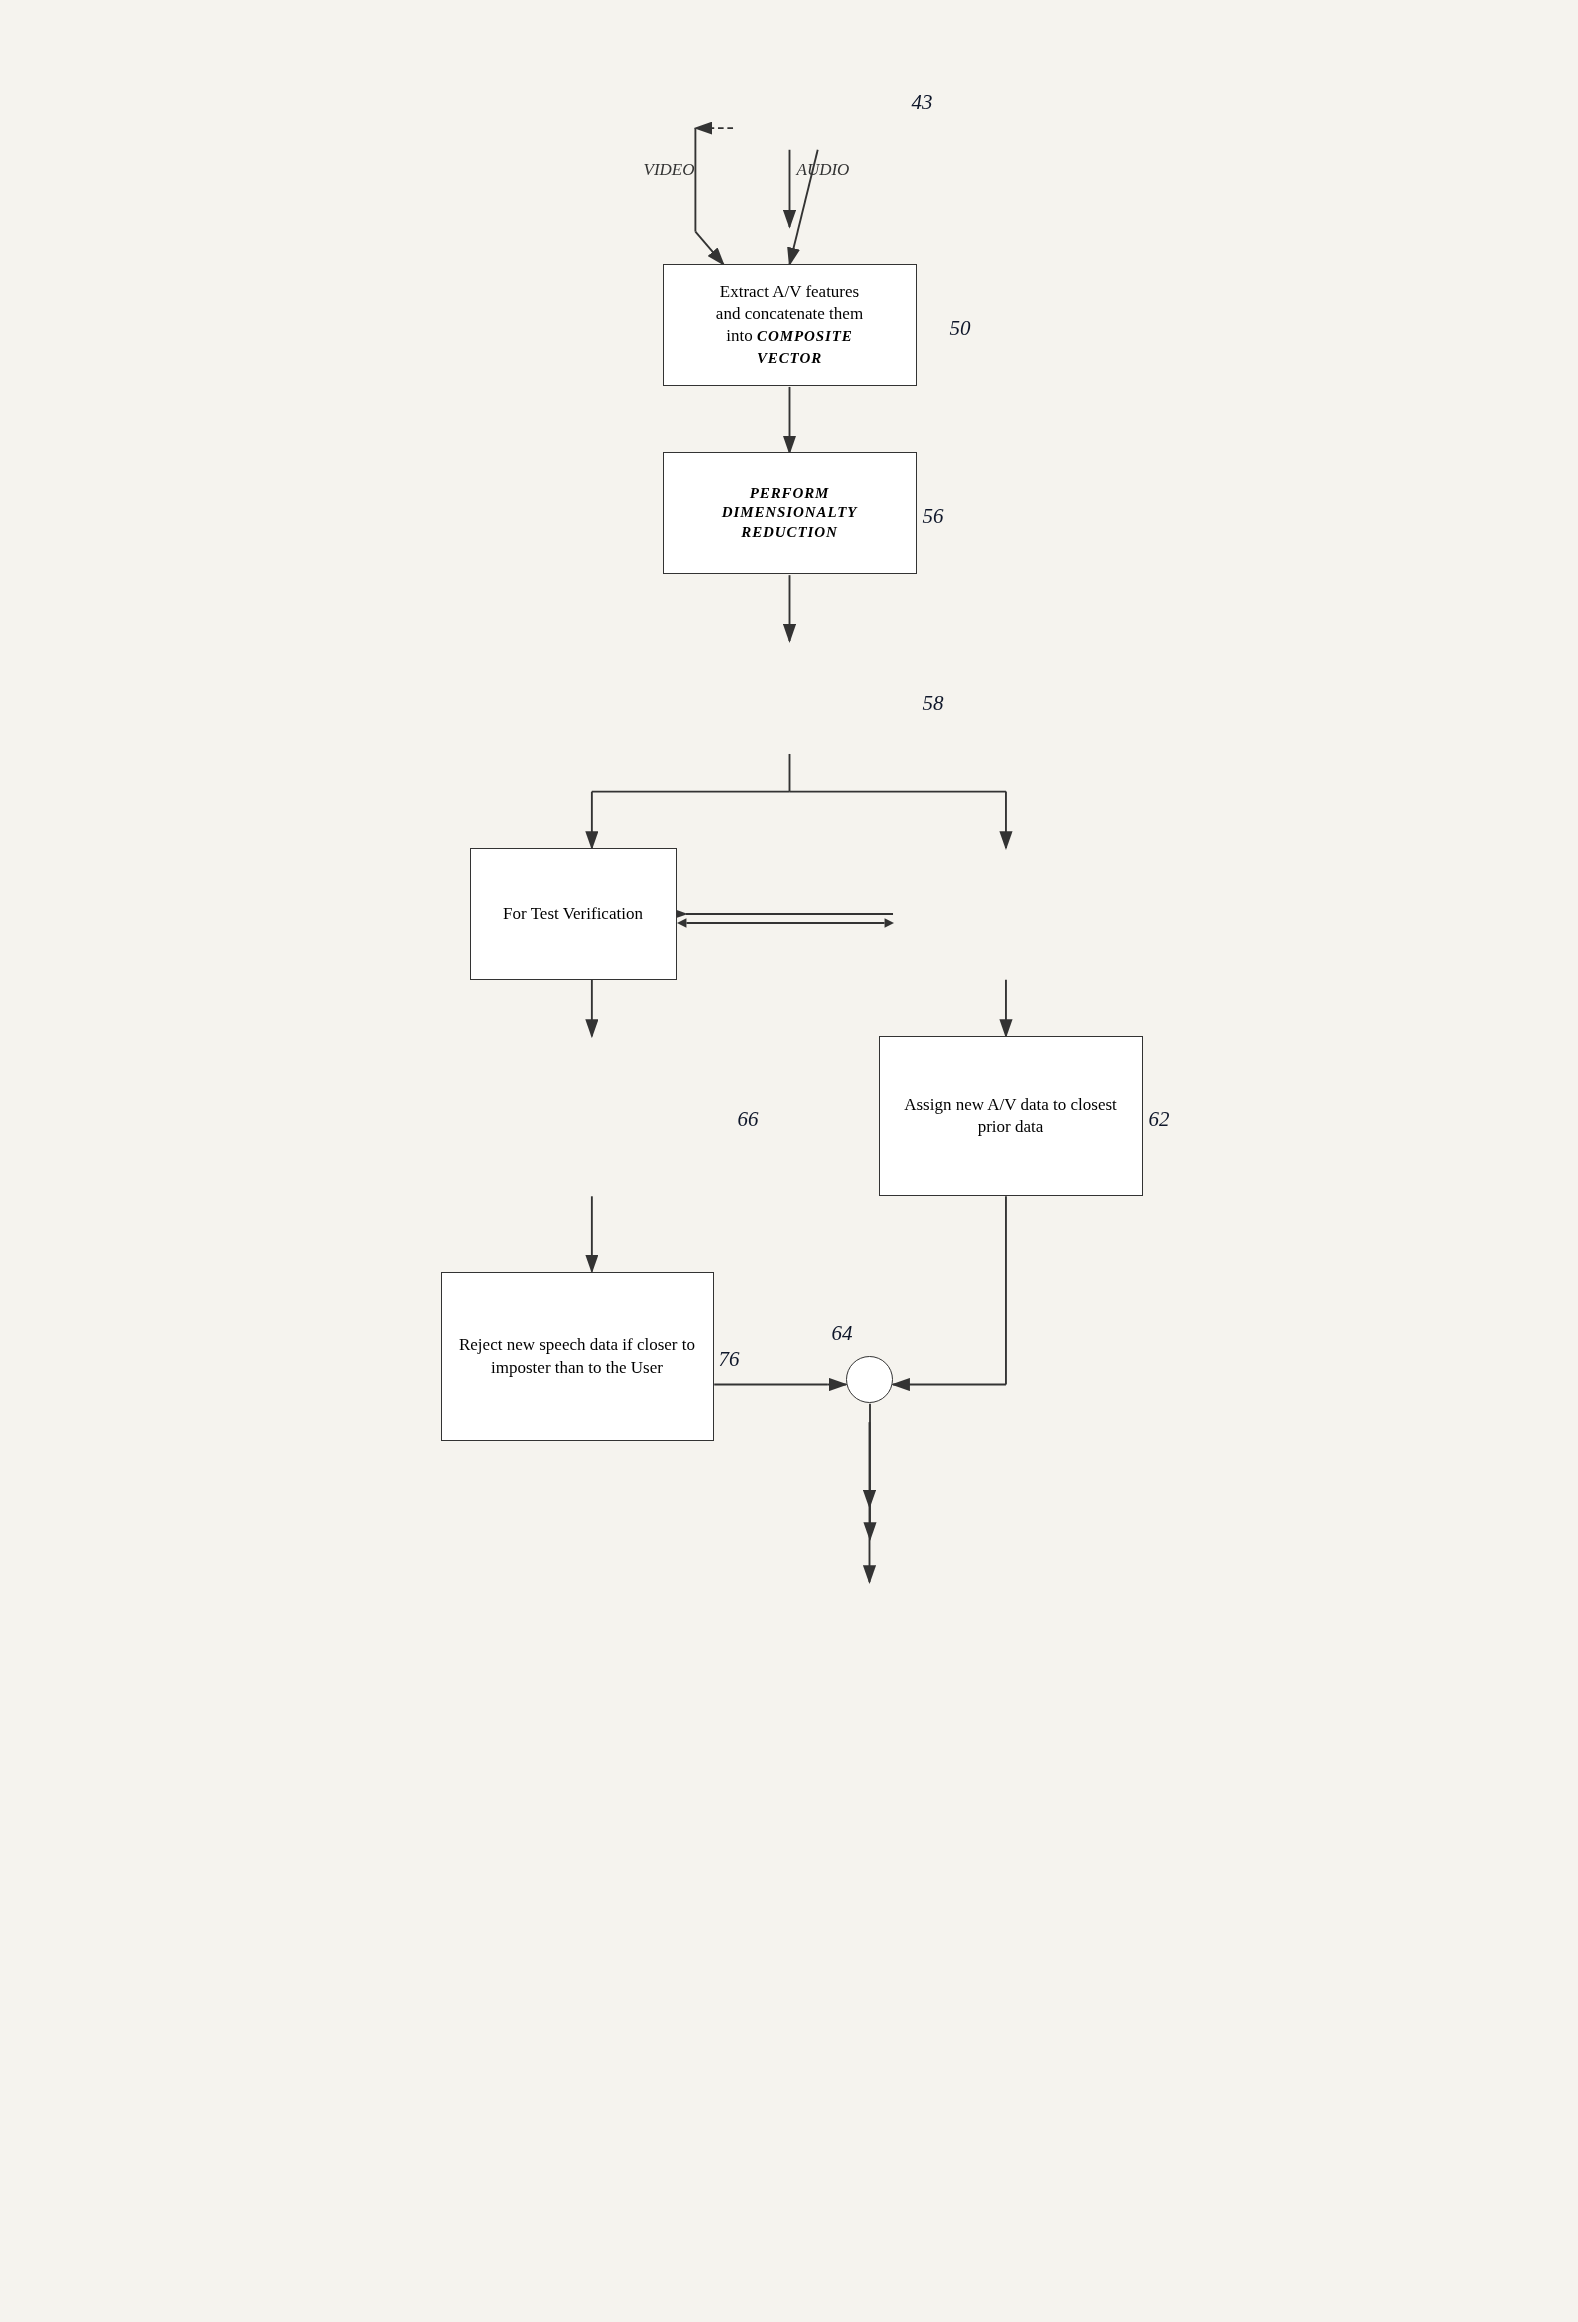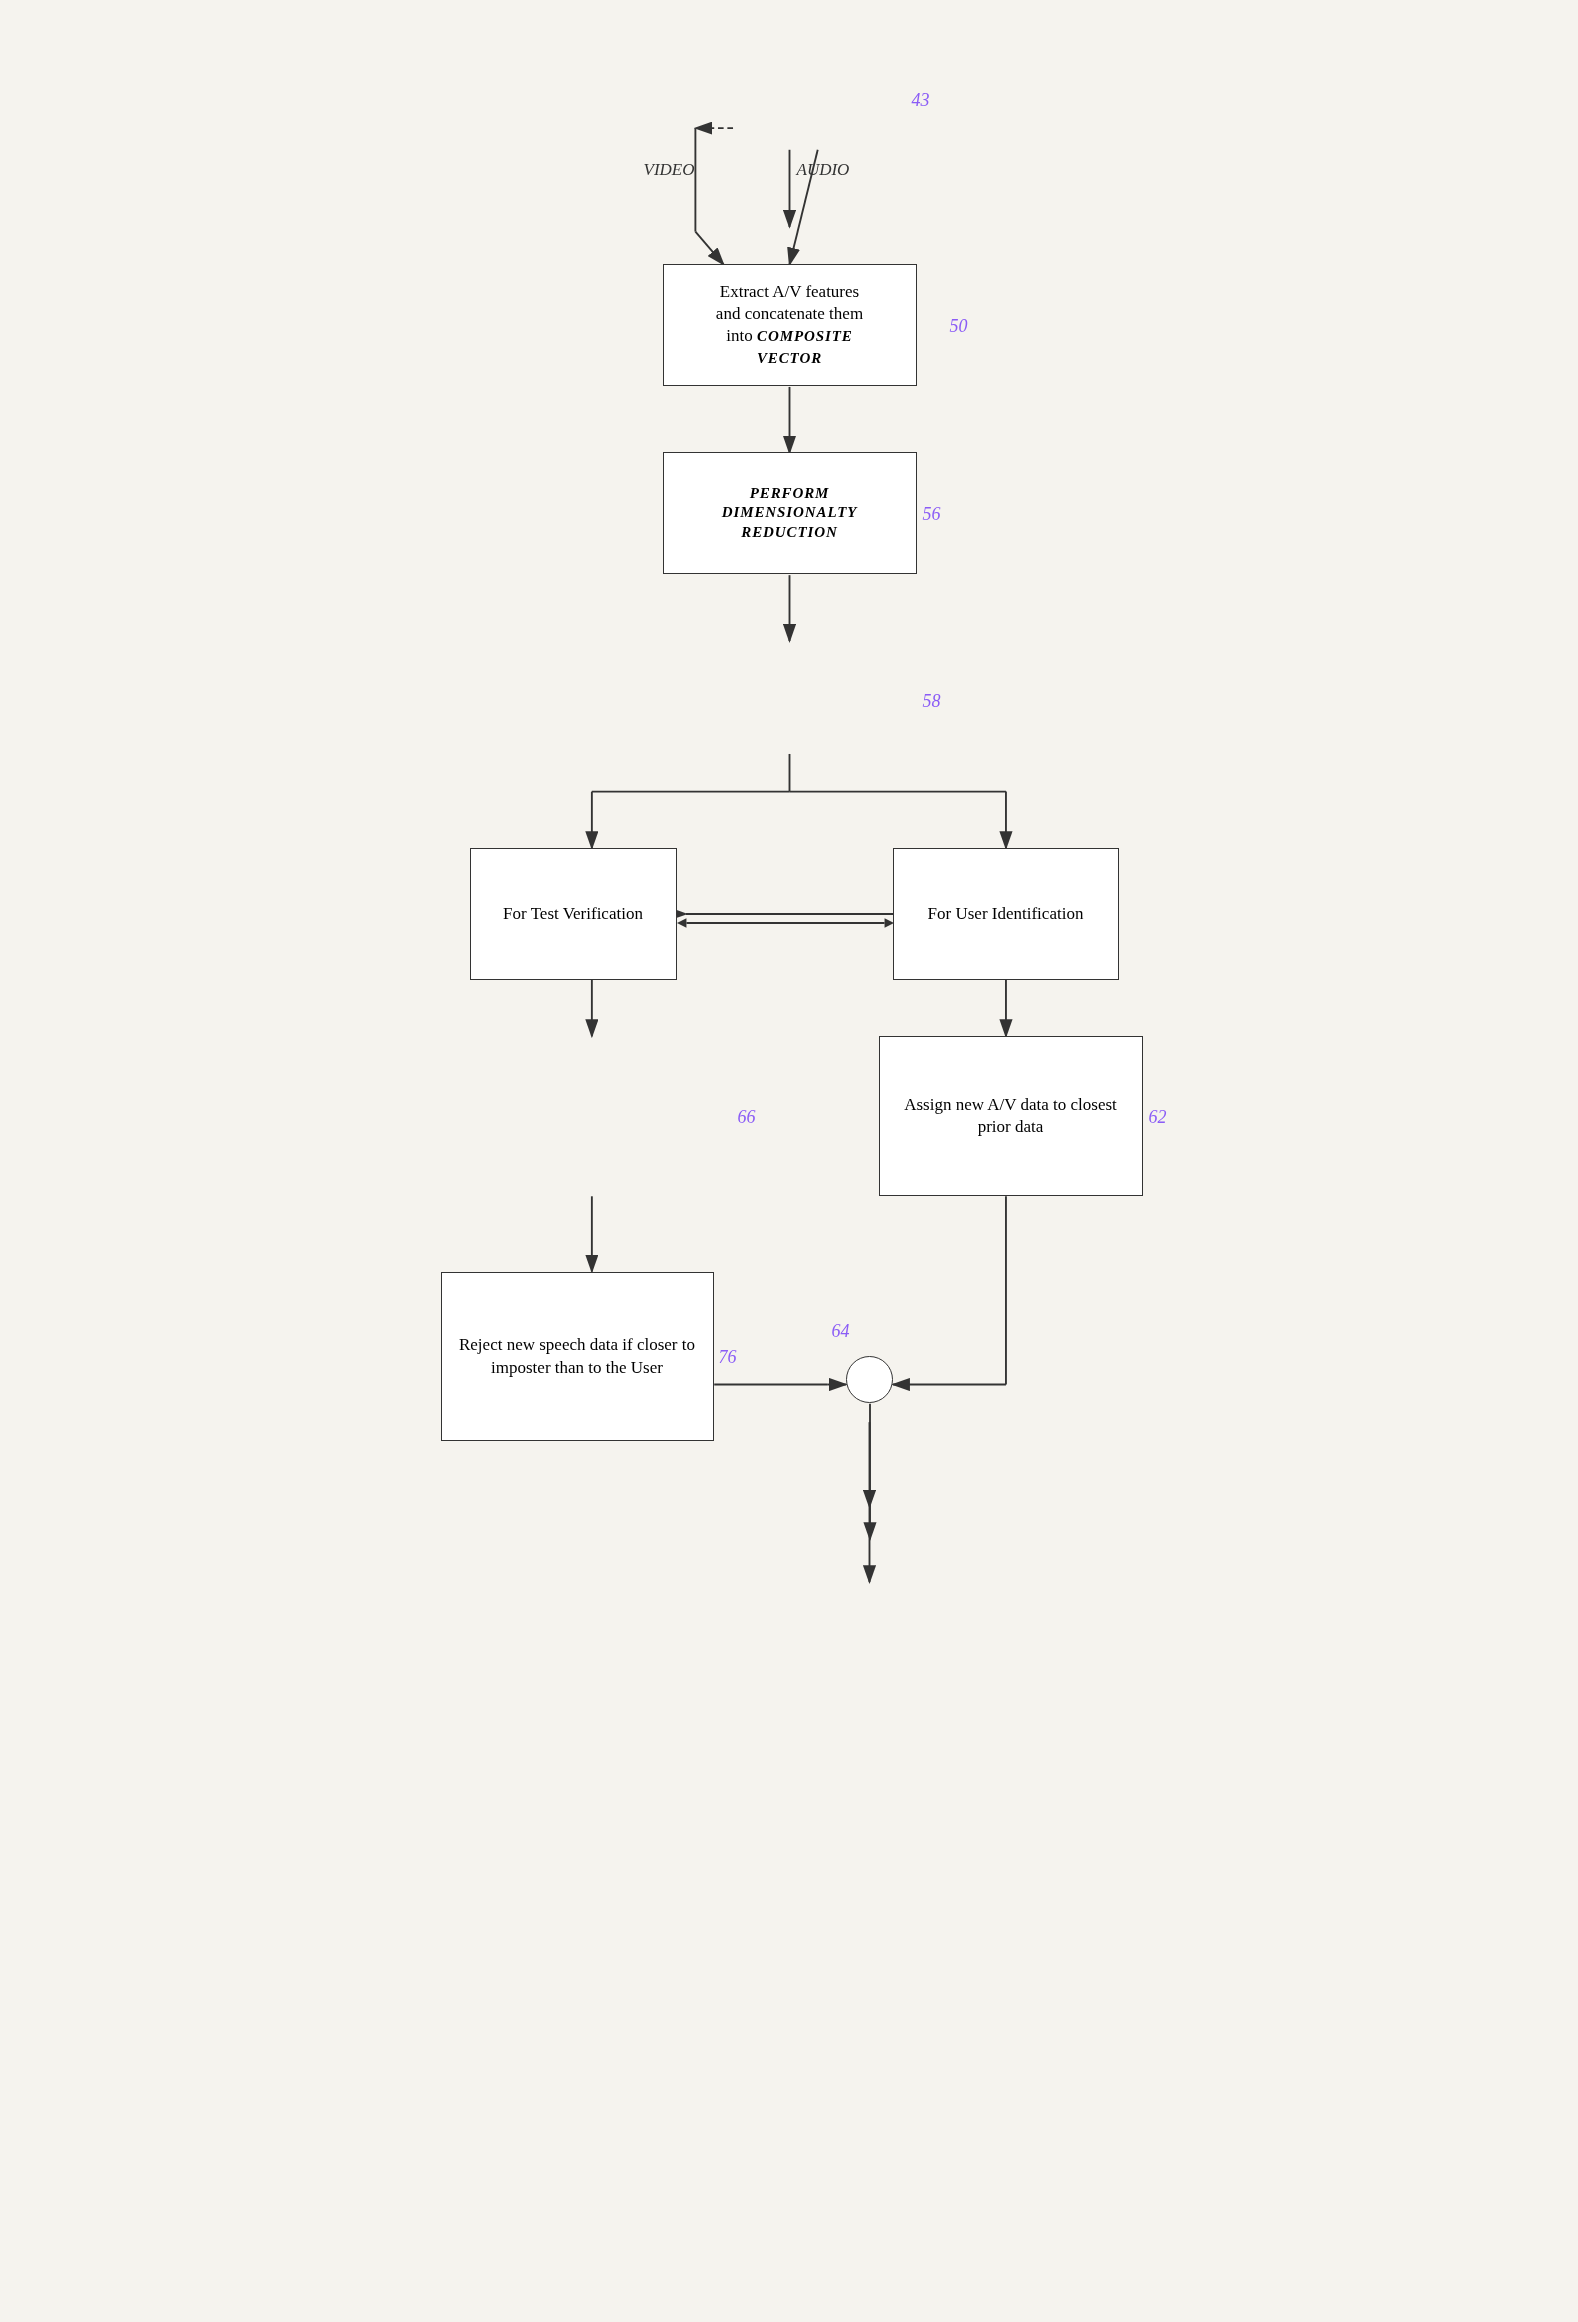--- a/index.html
+++ b/index.html
@@ -54,23 +54,23 @@
       display: flex;
       align-items: center;
       justify-content: center;
       text-align: center;
       font-size: 21px;
       border-radius: 50%;
     }
 
     .label-ref {
       position: absolute;
-      font-size: 18px;
-      font-style: italic;
-      color: #8b5cf6;
+      font-size: 21px;
+      font-style: italic;
+      color: #0f172a;
     }
 
     .bold-italic {
       font-style: italic;
       font-weight: bold;
       text-transform: uppercase;
       letter-spacing: 0.9px;
       font-size: 15px;
     }
 
@@ -192,23 +192,20 @@
     </span>
   </div>
   <span class="label-ref" style="left:557px; top:466px;">56</span>
 
   <span class="label-ref" style="left:557px; top:653px;">58</span>
 
   <div class="box" style="left:104px; top:810px; width:207px; height:132px;">
     <span>For Test Verification</span>
   </div>
 
-  <div class="box" style="left:527px; top:810px; width:226px; height:132px;">
-    <span>For User Identification</span>
-  </div>
 
   <svg style="position:absolute;top:866px;left:311px;width:217px;height:38px;pointer-events:none;" viewBox="0 0 230 40" width="217" height="38">
     <defs>
       <marker id="ah2" markerWidth="10" markerHeight="7" refX="9" refY="3.5" orient="auto">
         <polygon points="0 0, 10 3.5, 0 7" fill="#333"></polygon>
       </marker>
       <marker id="ah3" markerWidth="10" markerHeight="7" refX="1" refY="3.5" orient="auto">
         <polygon points="10 0, 0 3.5, 10 7" fill="#333"></polygon>
       </marker>
     </defs>

